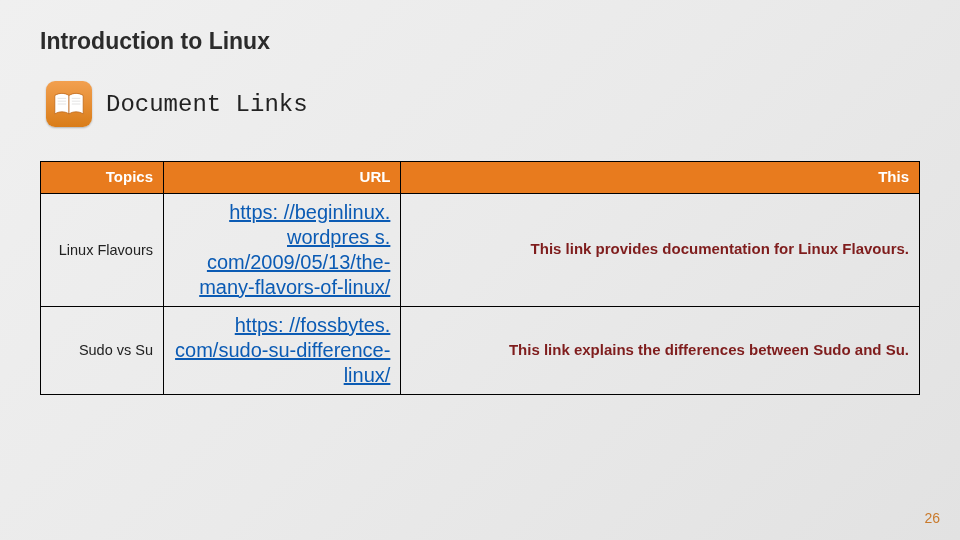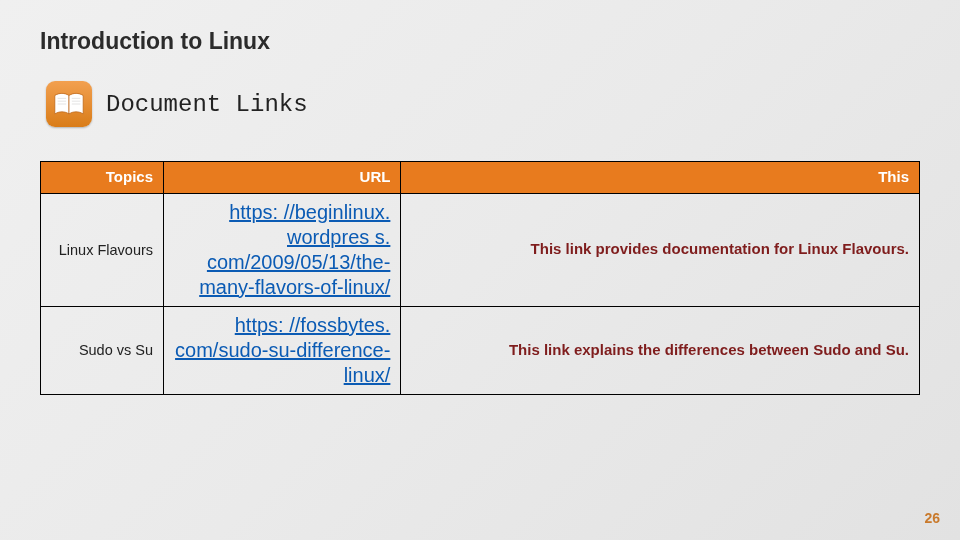--- a/index.html
+++ b/index.html
@@ -76,21 +76,21 @@
     text-decoration: underline;
     font-size: 20px;
   }
   td.notes { font-weight: 600; font-size: 15px; color: #7f1d1d; }
   .page-num {
     position: absolute;
     right: 20px;
     bottom: 14px;
     color: #c97a2c;
     font-size: 14px;
-    font-weight: 700;
+    font-weight: 400;
   }
 </style>
 </head>
 <body>
 
 <div class="slide">
 
   <h1 class="title">Introduction to Linux</h1>
 
   <div class="subhead">

